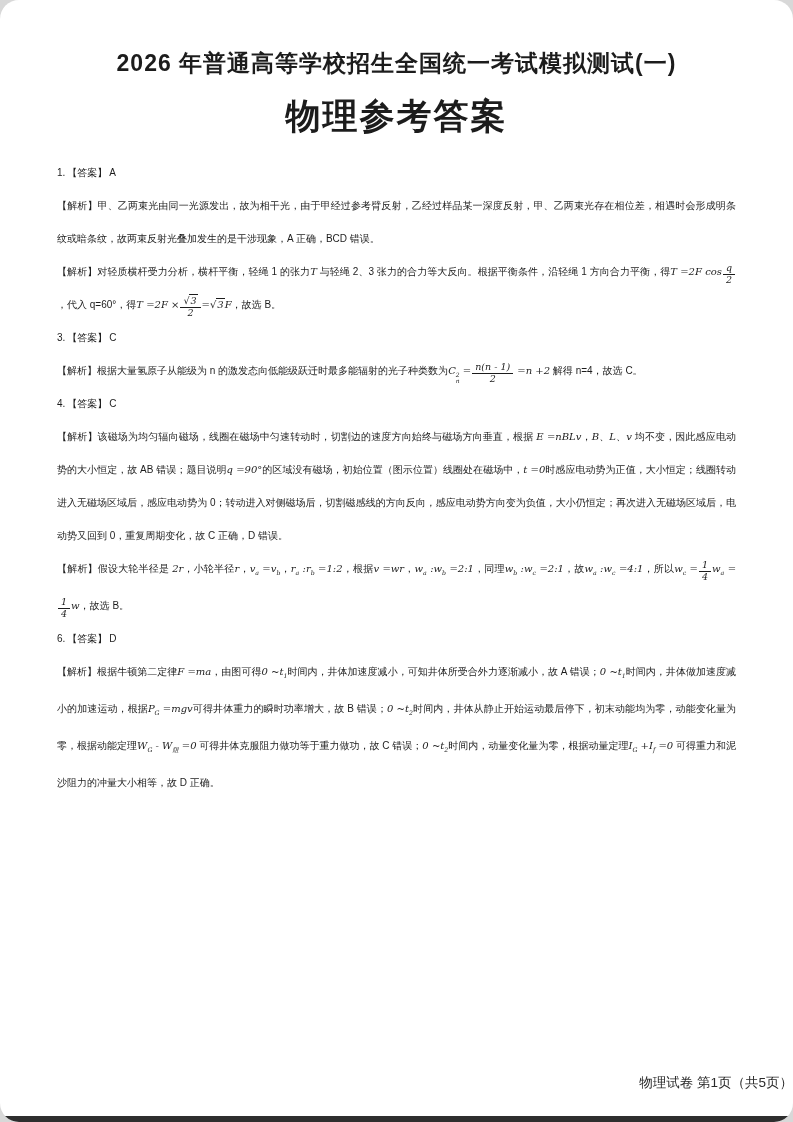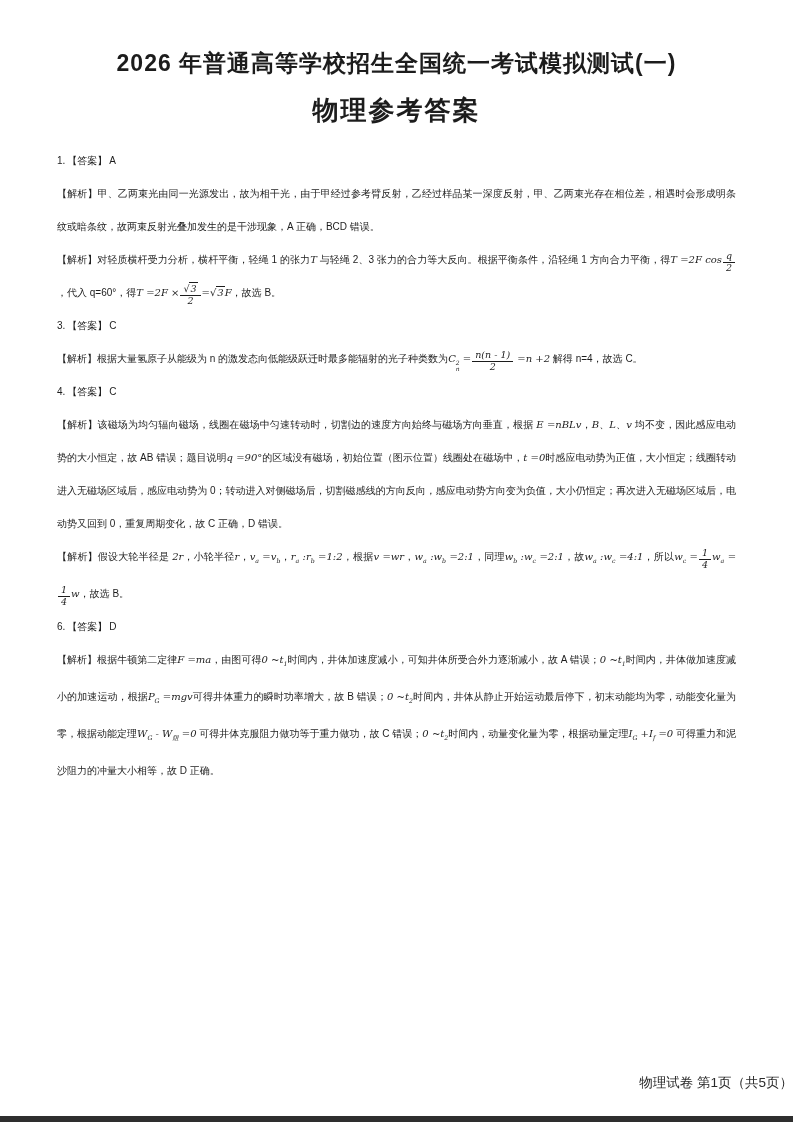--- a/index.html
+++ b/index.html
@@ -1,27 +1,28 @@
 <!DOCTYPE html>
 <html lang="zh"><head>
 <meta charset="utf-8">
 <style>
   html,body { margin:0; padding:0; background:#d8d8d8; }
   .page {
     width:793px; height:1122px; margin:0 auto; background:#ffffff;
     position:relative; overflow:hidden; color:#1c1c1c;
     font-family:"Liberation Sans","DejaVu Sans",sans-serif;
+    border-radius:19px;
   }
   .content { padding:40px 57px 0 57px; }
   .title {
     text-align:center; font-size:23px; font-weight:bold; letter-spacing:1px;
     margin:8px 0 14px 0; font-family:"Liberation Sans","DejaVu Sans",sans-serif;
   }
   .subtitle {
-    text-align:center; font-size:26px; font-weight:bold; letter-spacing:2px;
+    text-align:center; font-size:35px; font-weight:bold; letter-spacing:2px;
     margin:0 0 16px 0;
   }
   .question { margin:0; }
   .q-head, .q-body { margin:0; font-size:10px; line-height:33px; text-align:justify; }
   .q-num { margin-right:2px; }
   .q-label { color:#1c1c1c; }
   .q-ans { margin-left:2px; }
   .math { font-family:"DejaVu Serif","Liberation Serif",serif; font-style:italic; white-space:pre-wrap; }
   .math sub { font-size:0.62em; font-style:italic; }
   .frac {

